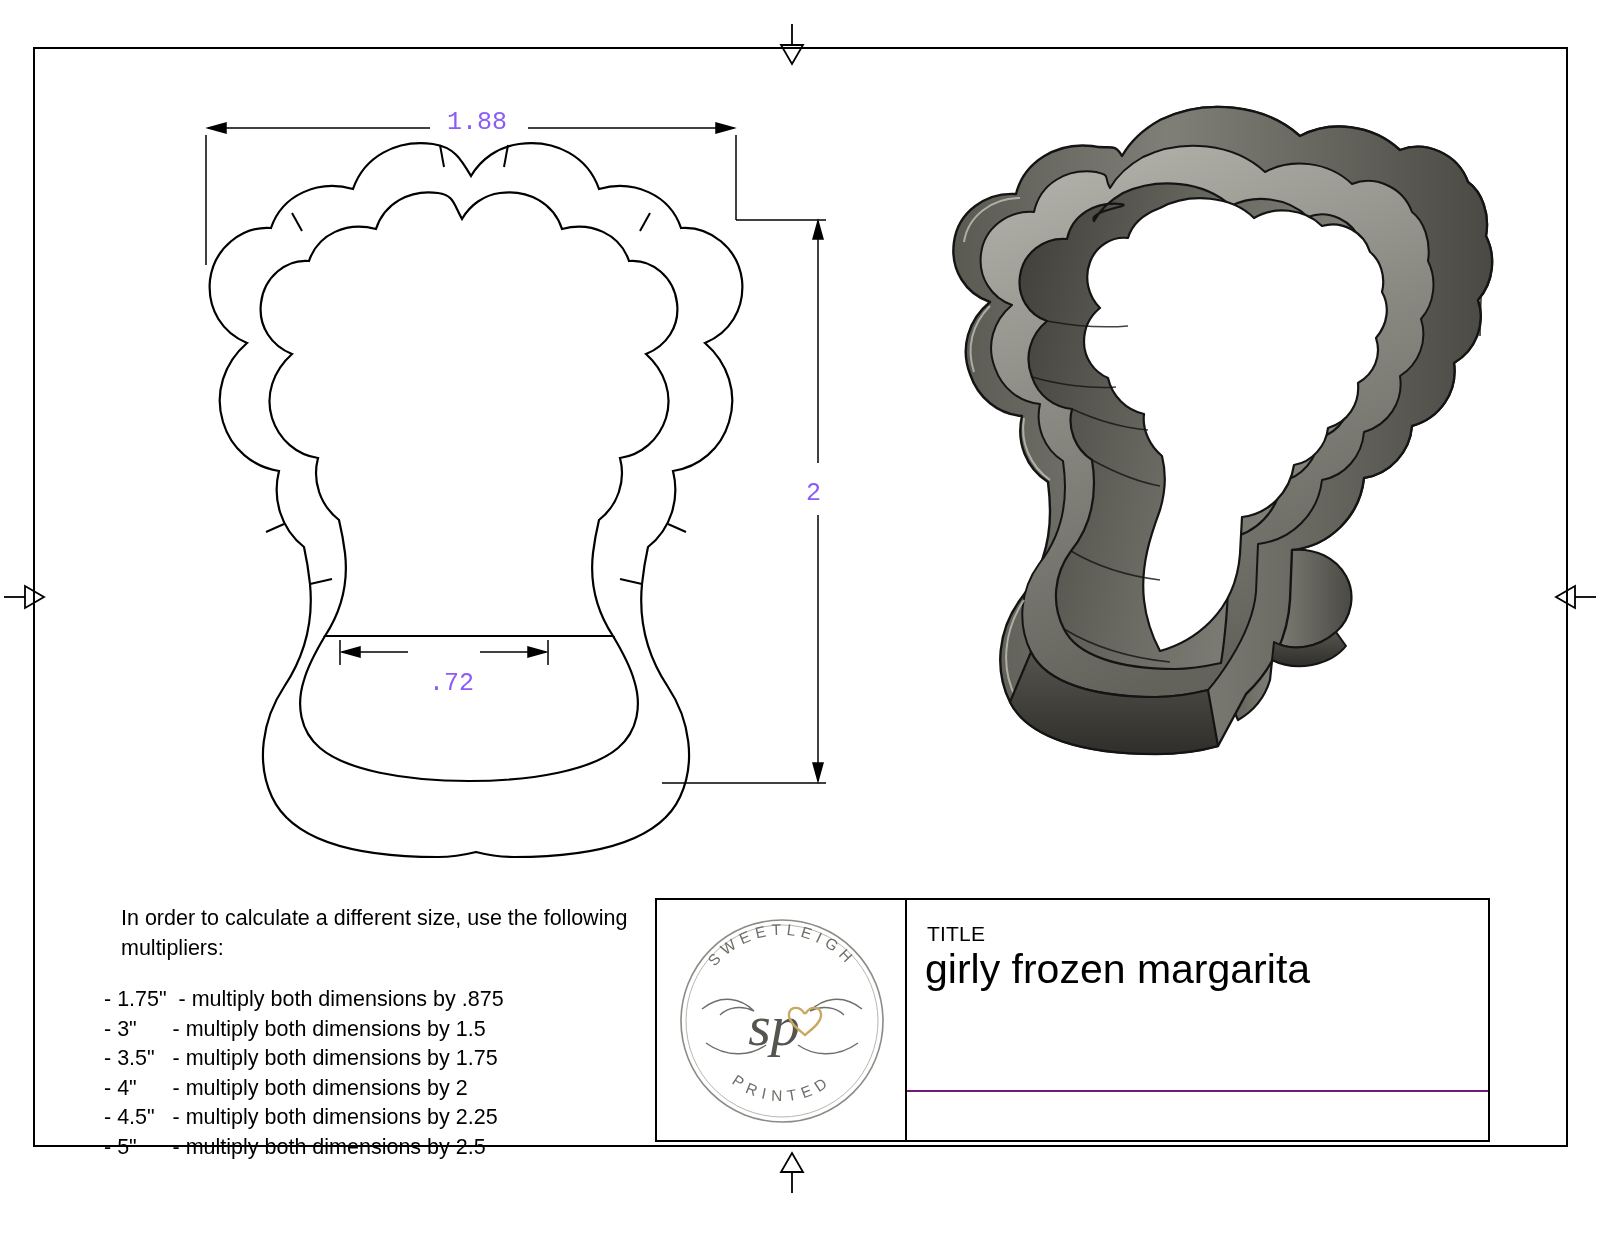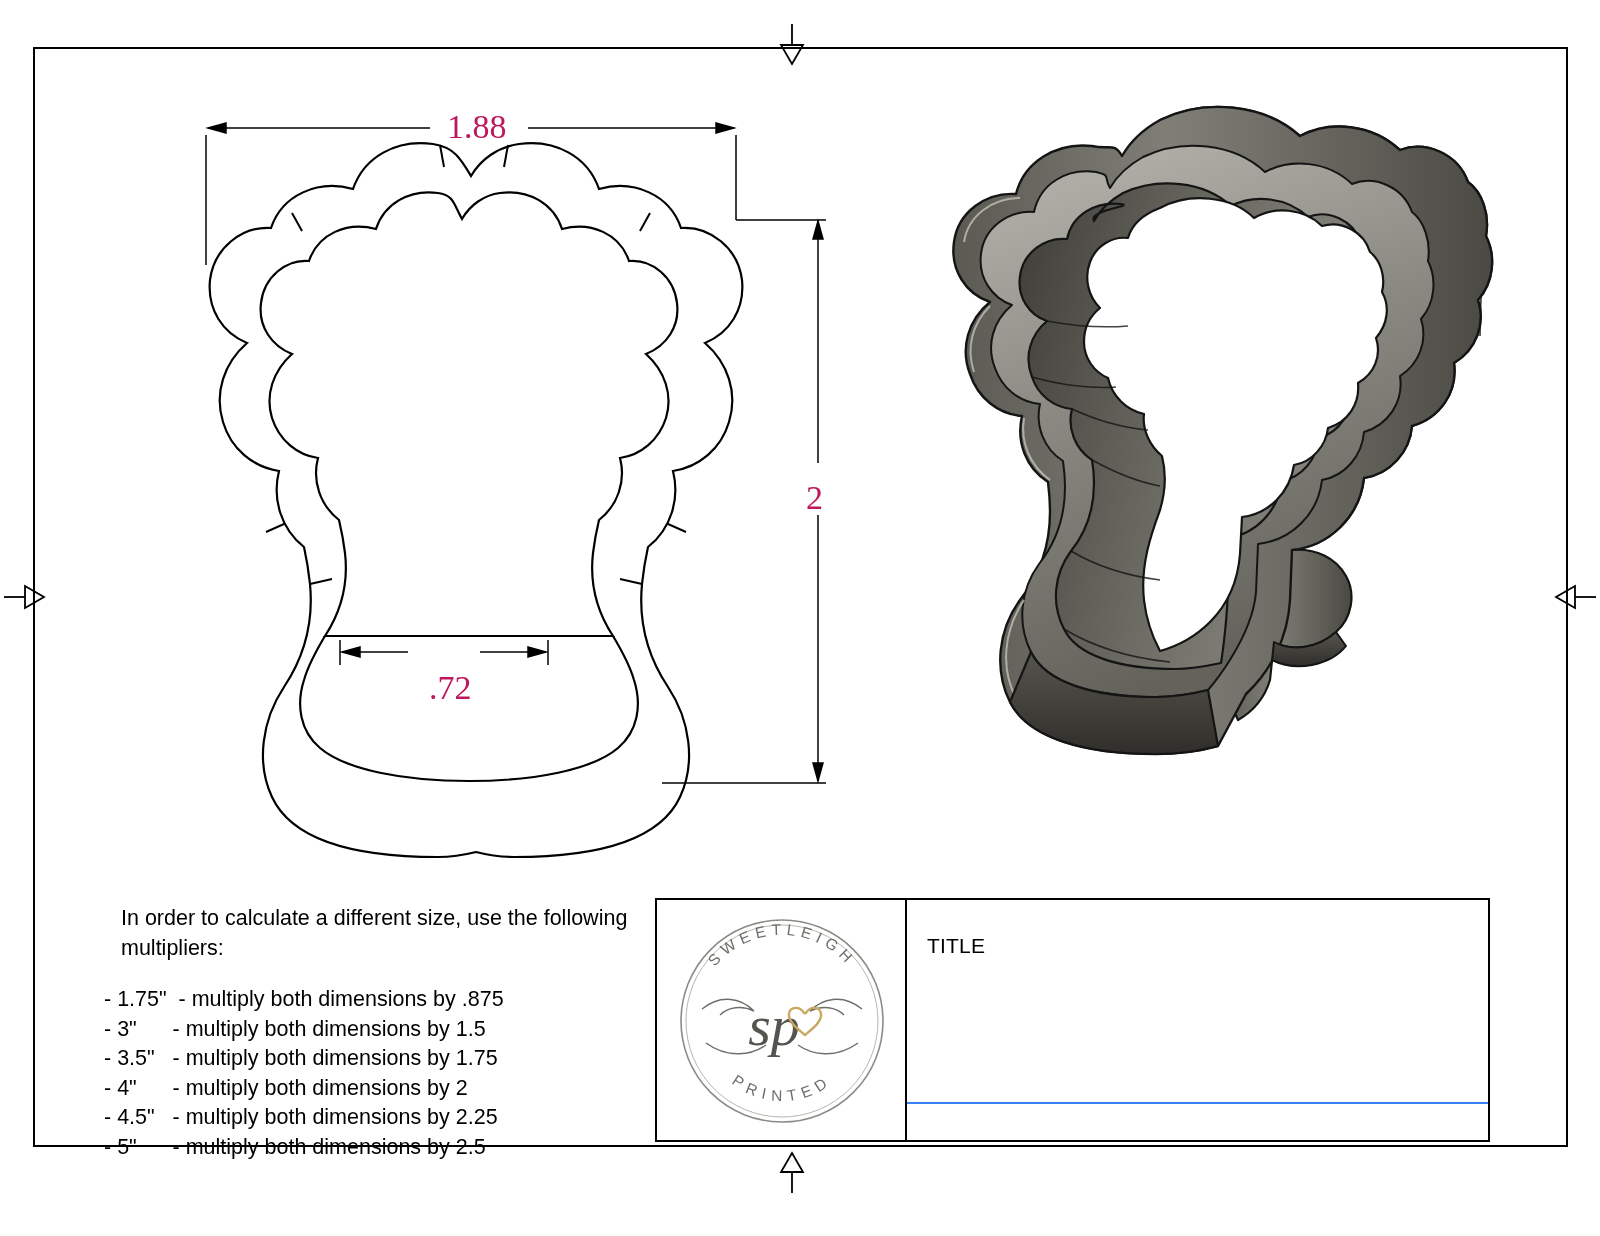--- a/index.html
+++ b/index.html
@@ -53,23 +53,23 @@
     left: 860px;
     top: 80px;
     width: 660px;
     height: 700px;
   }
   .view3d svg { display: block; overflow: visible; }
 
   
   .dimtext {
     position: absolute;
-    font-family: Liberation Serif, serif;
-    font-size: 34px;
-    color: #be185d;
+    font-family: Liberation Mono, monospace;
+    font-size: 25px;
+    color: #8b5cf6;
     white-space: nowrap;
   }
   #dim-width  { left: 447px; top: 108px; }
   #dim-height { left: 806px; top: 479px; }
   #dim-base   { left: 429px; top: 669px; }
 
   
   .notes {
     position: absolute;
     left: 104px;
@@ -106,24 +106,24 @@
     position: absolute;
     left: 0; top: 0;
     width: 250px;
     height: 240px;
     border-right: 2px solid #000;
     box-sizing: border-box;
   }
   .tb-maincell {
     position: absolute;
     left: 250px;
-    top: 12px;
+    top: 0;
     right: 0;
     height: 192px;
-    border-bottom: 2px solid #3b82f6;
+    border-bottom: 2px solid #701a75;
     box-sizing: border-box;
   }
   .tb-footcell {
     position: absolute;
     left: 250px;
     top: 192px;
     right: 0;
     bottom: 0;
     box-sizing: border-box;
   }
@@ -564,18 +564,19 @@
                    C 134 101, 124 101, 123 109
                    C 122 117, 132 124, 139 130
                    C 146 124, 156 117, 155 109
                    C 154 101, 144 101, 140 108 Z" fill="none" stroke="#c9a961" stroke-width="2.4"></path>
         </svg>
       </div>
     </div>
 
     <div class="tb-maincell">
       <div class="tb-label">TITLE</div>
+      <div class="tb-title">girly frozen margarita</div>
     </div>
 
 
   </div>
 
 </div>
 
 </body></html>

